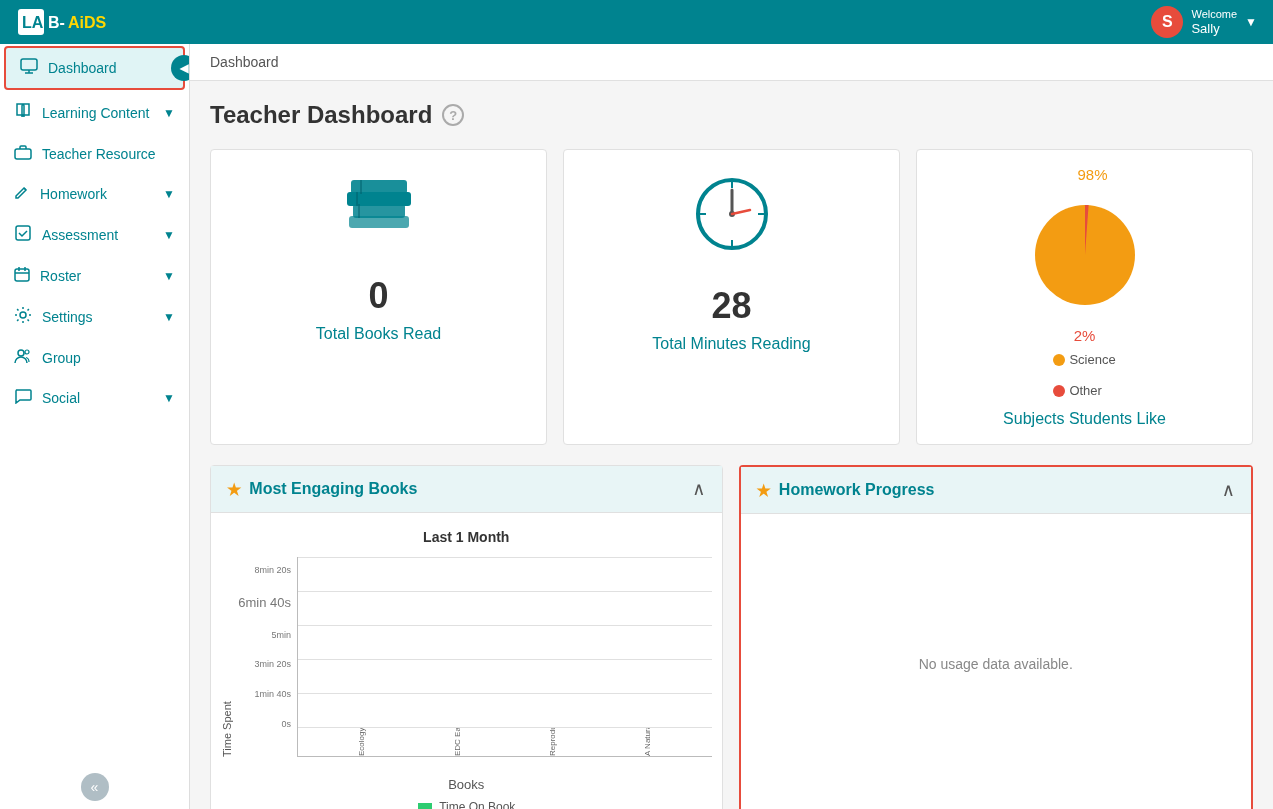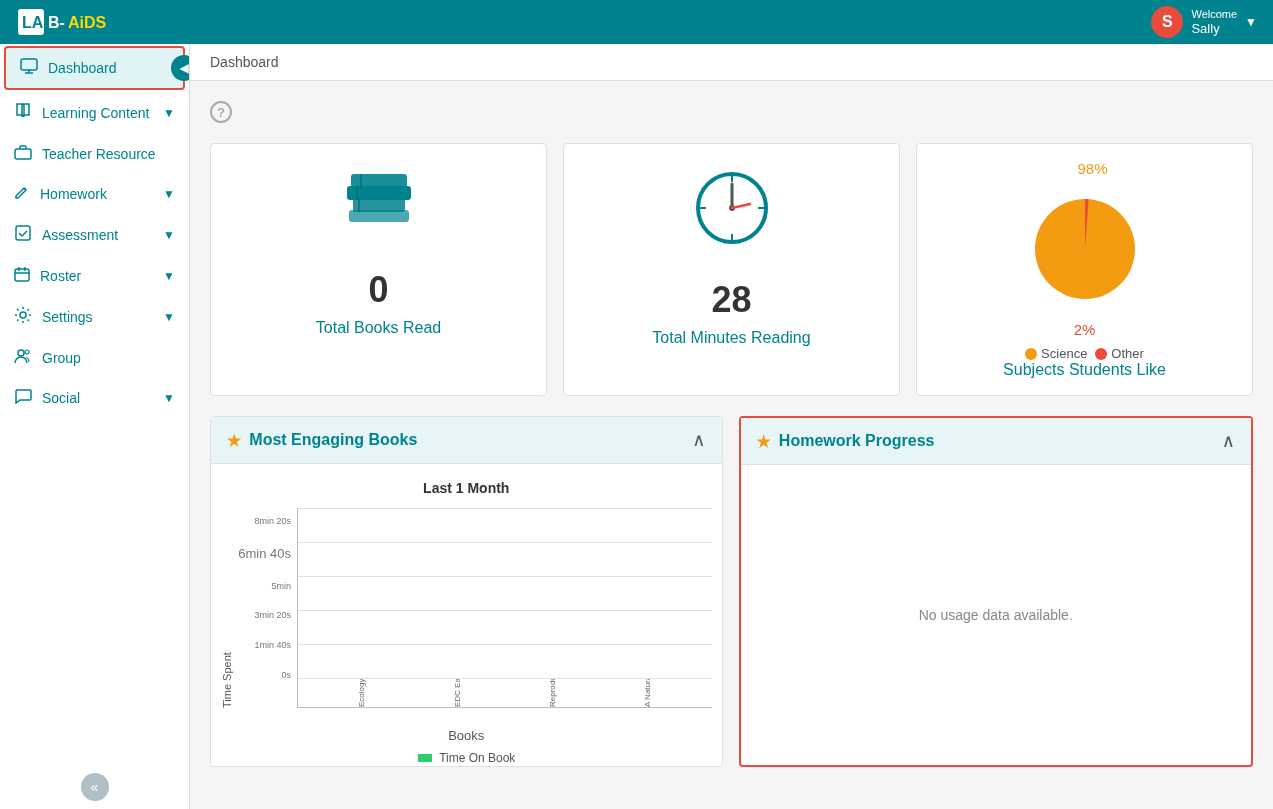--- a/index.html
+++ b/index.html
@@ -219,39 +219,40 @@
       height: 120px;
       margin: 4px auto;
     }
     .pie-percentage-bottom {
       font-size: 15px;
       color: #e74c3c;
       margin-top: 8px;
     }
     .pie-legend {
       display: flex;
-      gap: 8px;
+      gap: 16px;
       margin-top: 8px;
+      flex-direction: column;
     }
     .legend-item {
       display: flex;
       align-items: center;
       gap: 4px;
       font-size: 13px;
       color: #555;
     }
     .legend-dot {
       width: 12px;
       height: 12px;
       border-radius: 50%;
     }
     .pie-card-title {
       font-size: 16px;
       color: #00838f;
-      margin-top: 0;
+      margin-top: 12px;
       text-align: center;
     }
 
     
     .bottom-row {
       display: flex;
       gap: 16px;
     }
     .section-card {
       flex: 1;
@@ -470,20 +471,21 @@
   </nav>
 
   <main class="main-content">
 
     <div class="breadcrumb">
       <span>Dashboard</span>
     </div>
 
     <div class="dashboard-body">
       <div class="dashboard-title">
+        <span>Teacher Dashboard</span>
         <div class="help-icon">?</div>
       </div>
 
       <div class="stats-row">
 
         <div class="stat-card">
           <div class="stat-icon book-stack">
             <svg width="80" height="70" viewBox="0 0 80 70">
 
               <rect x="10" y="42" width="60" height="12" rx="3" fill="#00838f" opacity="0.7"></rect>

